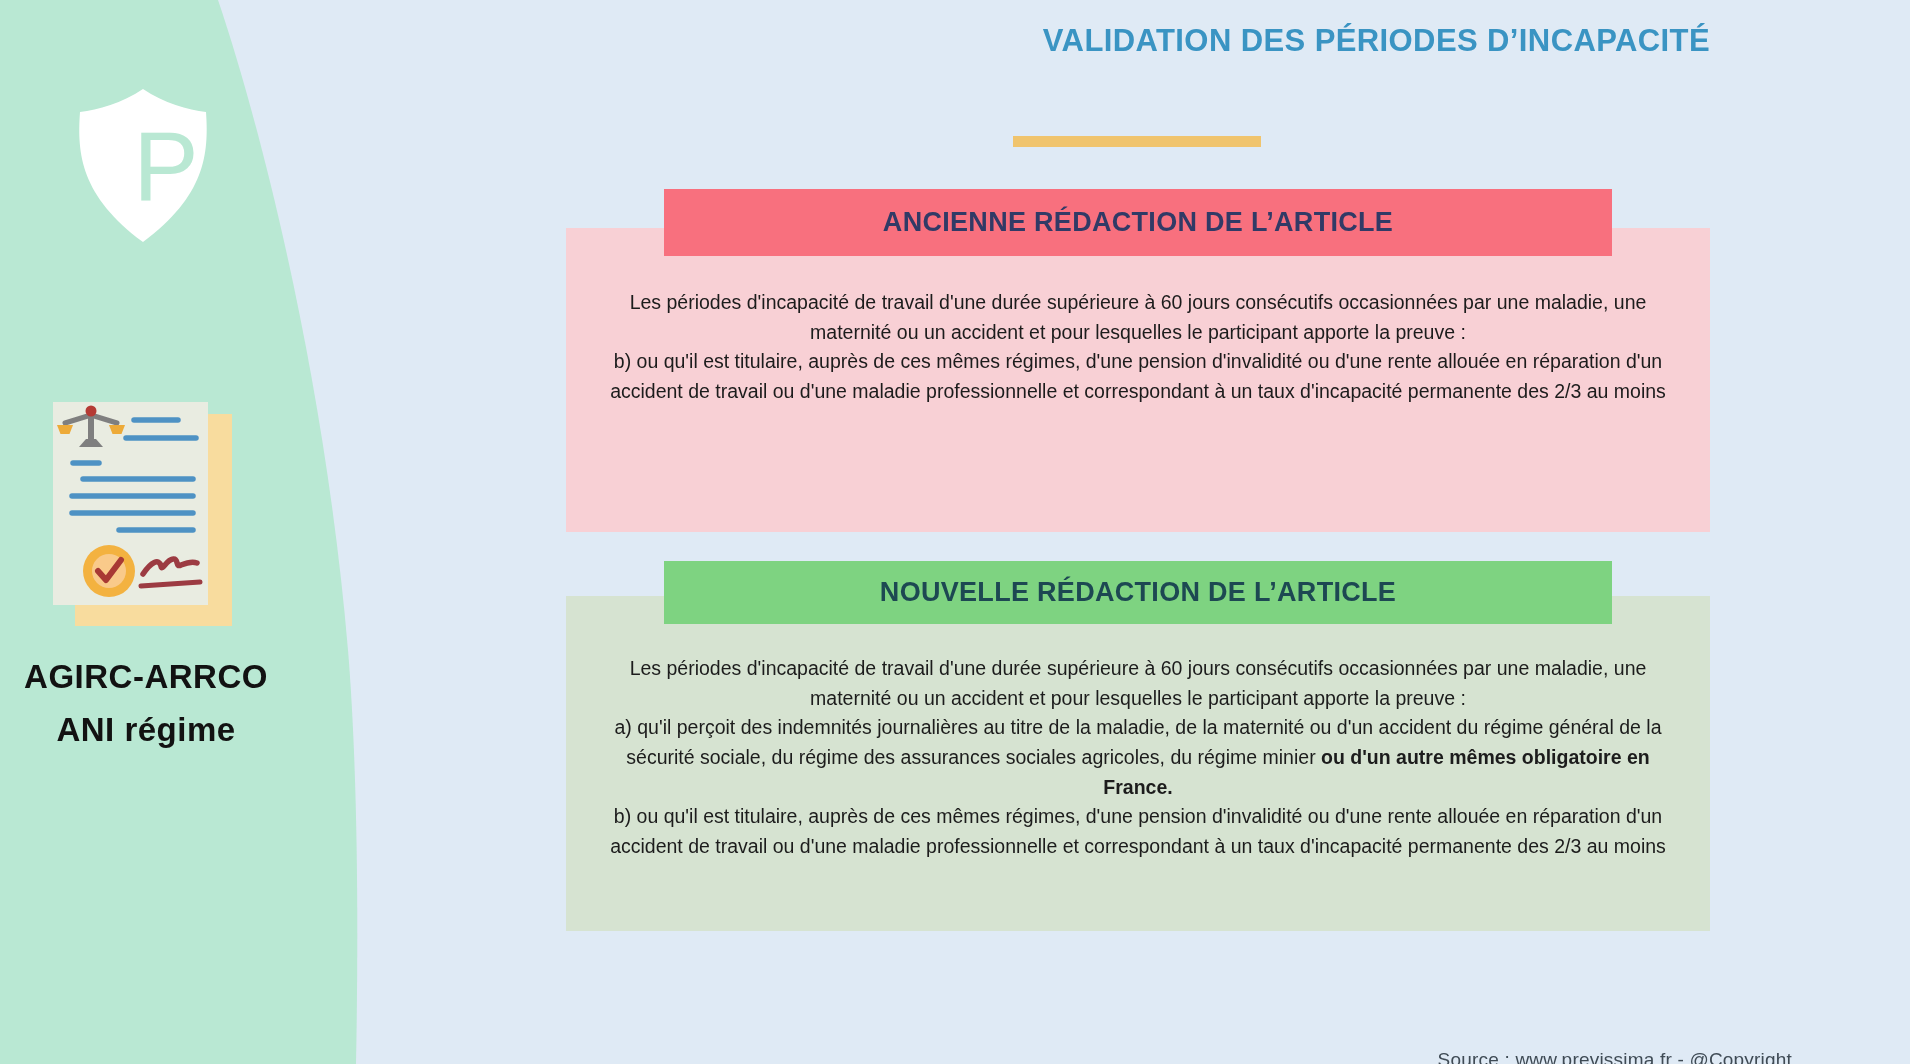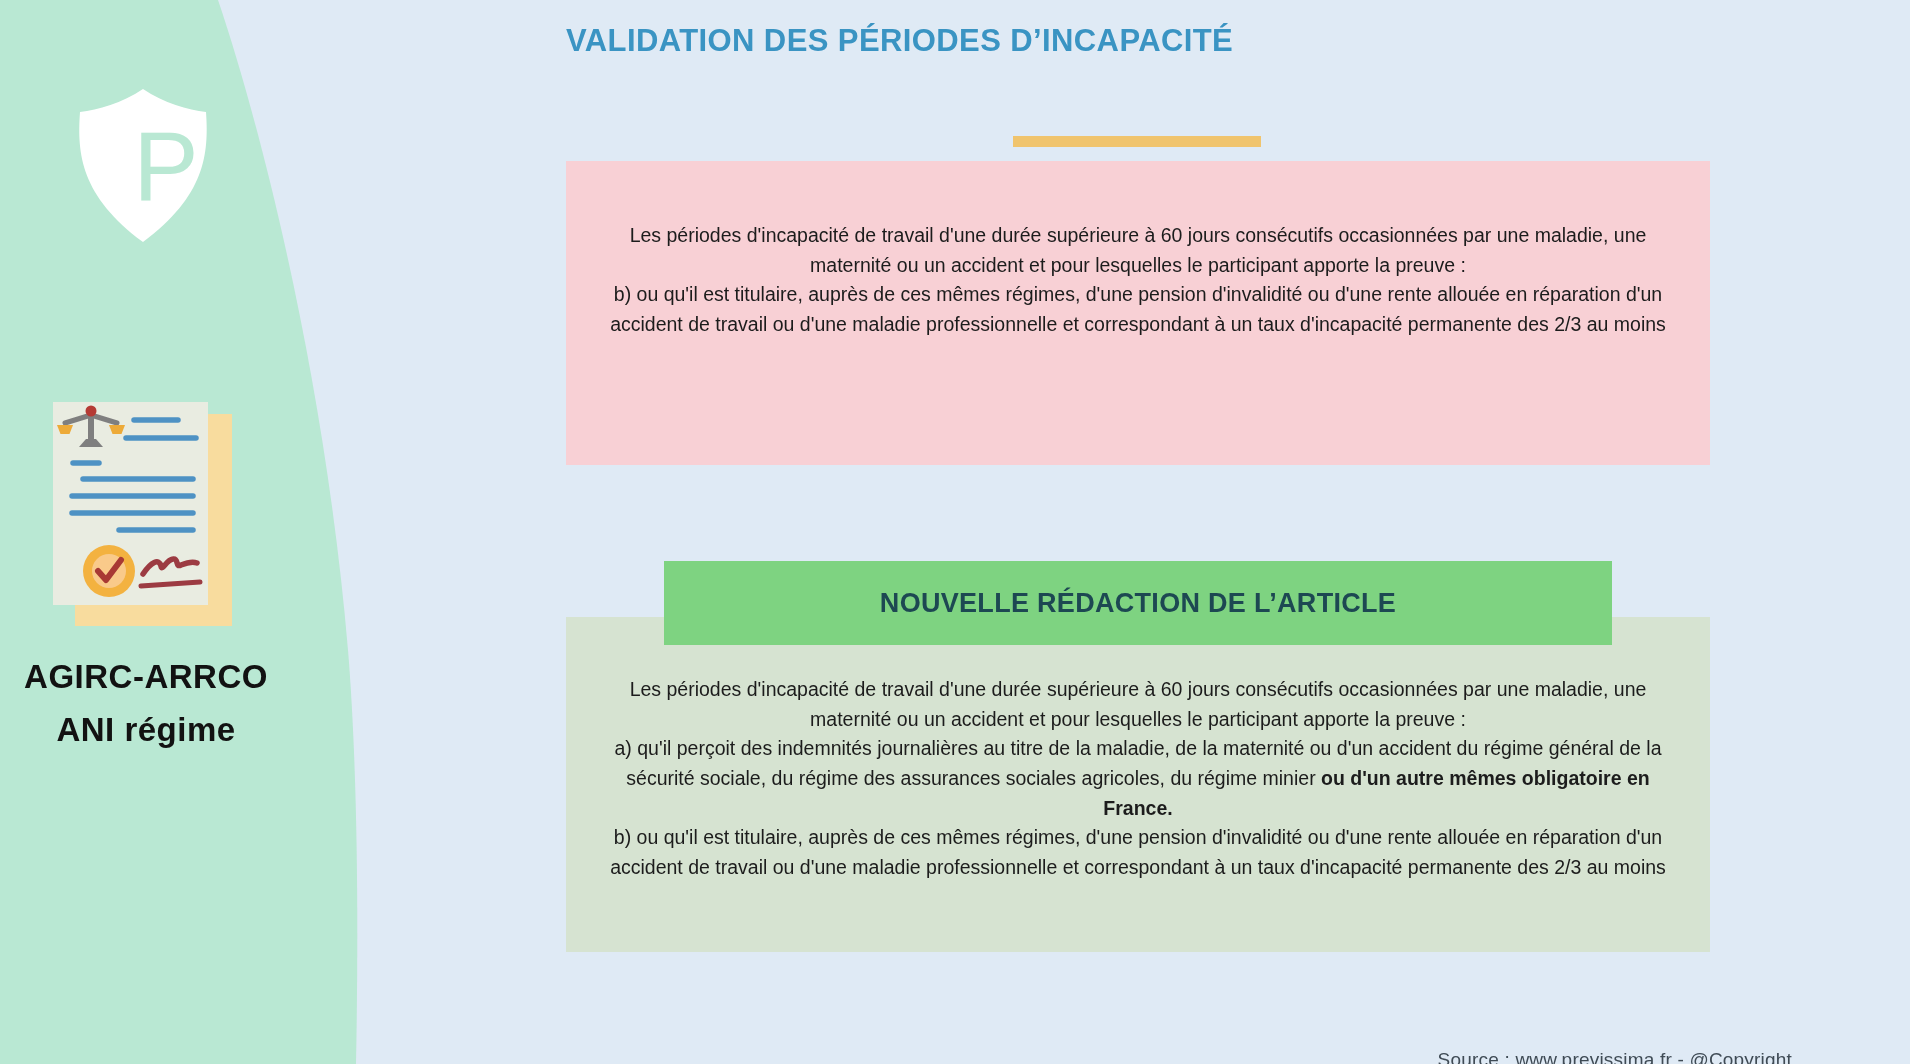--- a/index.html
+++ b/index.html
@@ -18,41 +18,41 @@
   .side-caption{
     left:0;top:650px;width:292px;
     text-align:center;color:#121212;
     font-size:33px;font-weight:600;line-height:1.62;
     letter-spacing:0.5px;
   }
 
   
   .main-title{
     left:566px;top:22px;width:1144px;
-    text-align:left;color:#3a94c3;
+    text-align:right;color:#3a94c3;
     font-size:31px;font-weight:700;line-height:1.23;
     letter-spacing:0.4px;
   }
   .title-bar{
     left:1013px;top:136px;width:248px;height:11px;
     background:#f0c46d;
   }
 
   .section{left:566px;width:1144px;}
   .sec-old{top:189px;}
   .sec-new{top:561px;}
 
   .band{
     width:948px;margin:0 auto;height:67px;
     display:flex;align-items:center;justify-content:center;
     position:relative;z-index:2;
     font-size:27px;font-weight:700;letter-spacing:0.3px;
   }
   .band-old{background:#f8707e;color:#313a66;}
-  .band-new{background:#7ed381;color:#1d4852;height:84px;}
+  .band-new{background:#7ed381;color:#1d4852;height:63px;}
 
   .boxbody{
     position:relative;z-index:1;margin-top:-28px;
     box-sizing:border-box;
     text-align:center;color:#1c1c1c;
     font-size:19.5px;line-height:1.52;
   }
   .box-old{background:#f8d0d5;height:304px;padding:60px 28px 26px;}
   .box-new{background:#d6e3d1;height:335px;padding:58px 24px 26px;}
   .boxbody p{margin:0;}
@@ -117,20 +117,21 @@
     <div>AGIRC-ARRCO</div>
     <div>ANI régime</div>
   </div>
 
   <div class="abs main-title">
     <div>VALIDATION DES PÉRIODES D’INCAPACITÉ</div>
   </div>
   <div class="abs title-bar"></div>
 
   <section class="abs section sec-old">
+    <div class="band band-old">ANCIENNE RÉDACTION DE L’ARTICLE</div>
     <div class="boxbody box-old">
       <p class="intro">Les périodes d'incapacité de travail d'une durée supérieure à 60 jours consécutifs occasionnées par une maladie, une maternité ou un accident et pour lesquelles le participant apporte la preuve :</p>
       <p>b) ou qu'il est titulaire, auprès de ces mêmes régimes, d'une pension d'invalidité ou d'une rente allouée en réparation d'un accident de travail ou d'une maladie professionnelle et correspondant à un taux d'incapacité permanente des 2/3 au moins</p>
     </div>
   </section>
 
   <section class="abs section sec-new">
     <div class="band band-new">NOUVELLE RÉDACTION DE L’ARTICLE</div>
     <div class="boxbody box-new">
       <p class="intro">Les périodes d'incapacité de travail d'une durée supérieure à 60 jours consécutifs occasionnées par une maladie, une maternité ou un accident et pour lesquelles le participant apporte la preuve :</p>

